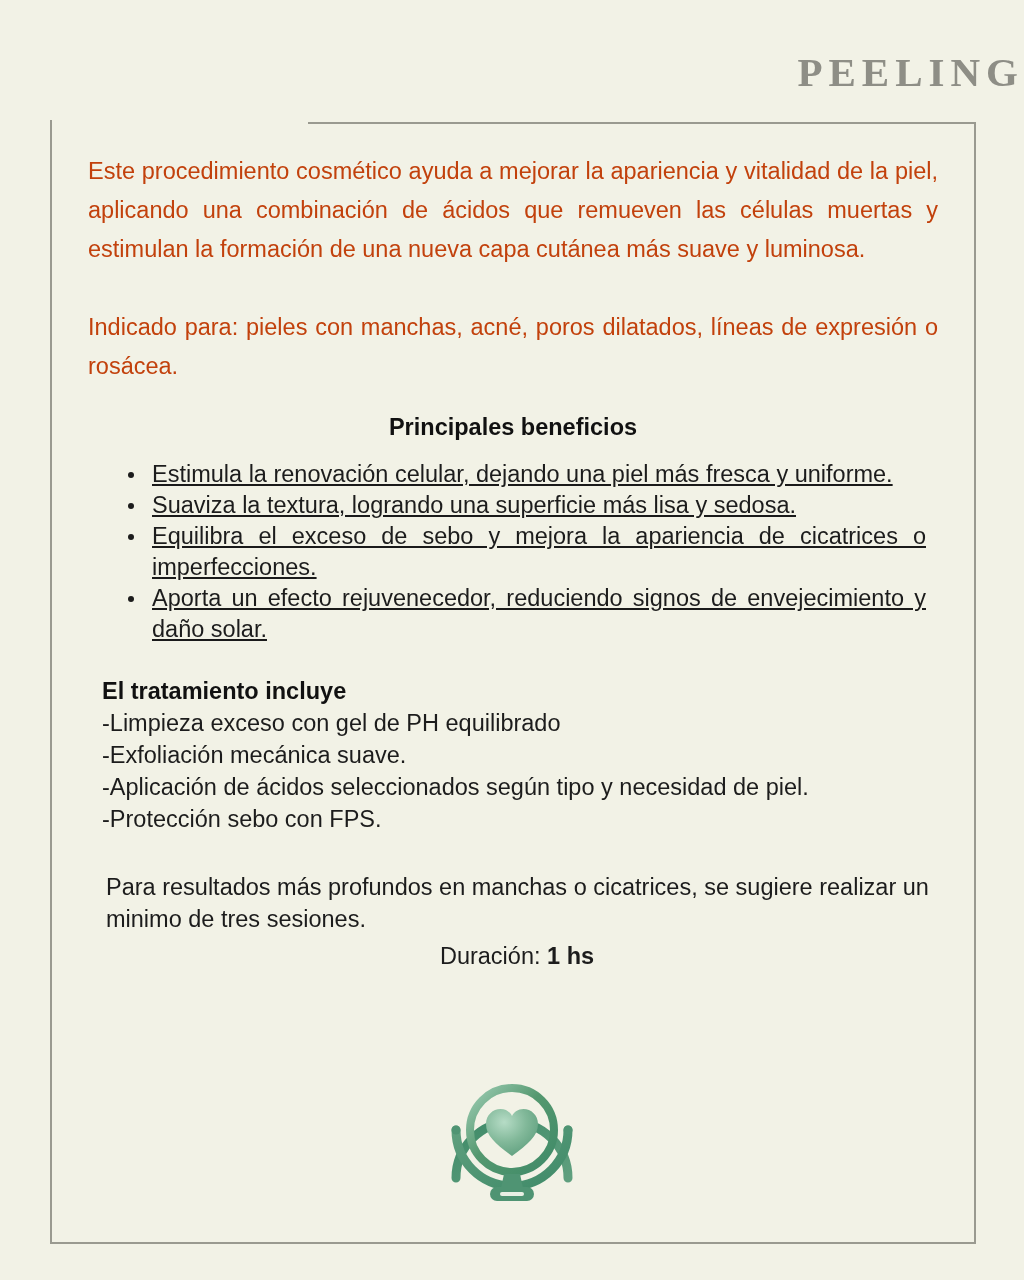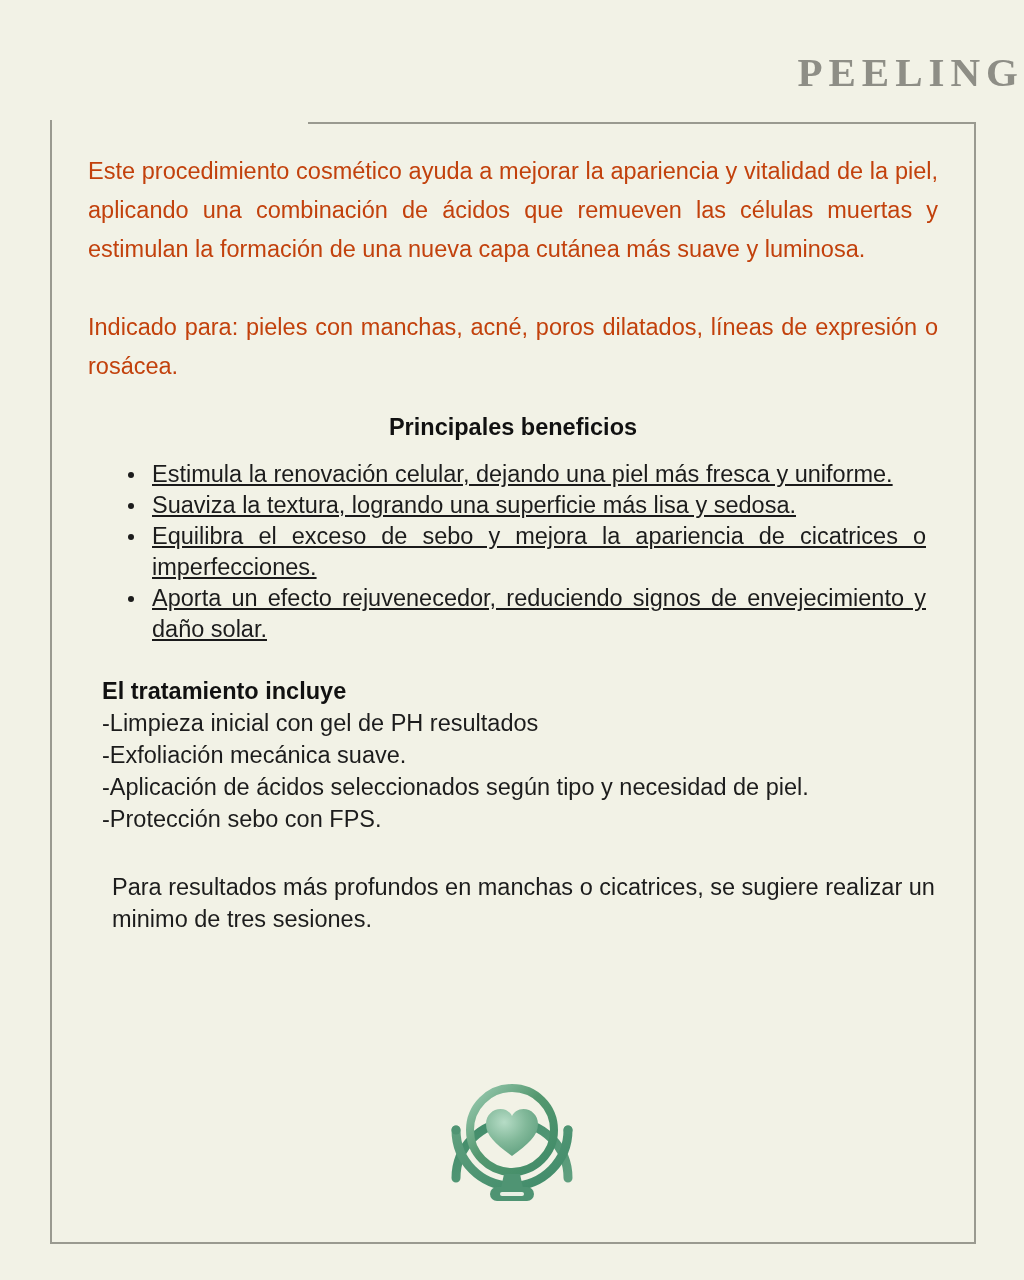--- a/index.html
+++ b/index.html
@@ -149,21 +149,21 @@
 
   .closing-block {
     margin-top: 36px;
     margin-left: 14px;
     width: 855px;
   }
   .closing-para {
     font-size: 23.5px;
     line-height: 32px;
     color: #1c1c1c;
-    margin: 10px;
+    margin: 4px;
   }
   .duration-line {
     font-size: 23.5px;
     line-height: 32px;
     color: #1c1c1c;
     text-align: center;
     margin: 5px 0 0 0;
     width: 830px;
   }
   .duration-line b { font-weight: bold; }
@@ -202,28 +202,29 @@
     <ul class="benefits">
       <li>Estimula la renovación celular, dejando una piel más fresca y uniforme.</li>
       <li>Suaviza la textura, logrando una superficie más lisa y sedosa.</li>
       <li>Equilibra el exceso de sebo y mejora la apariencia de cicatrices o imperfecciones.</li>
       <li>Aporta un efecto rejuvenecedor, reduciendo signos de envejecimiento y daño solar.</li>
     </ul>
   </div>
 
   <div class="treatment-block">
     <p class="treatment-head">El tratamiento incluye</p>
-    <p class="treatment-line">-Limpieza inicial con gel de PH resultados</p>
+    <p class="treatment-line">-Limpieza exceso con gel de PH equilibrado</p>
     <p class="treatment-line">-Exfoliación mecánica suave.</p>
     <p class="treatment-line">-Aplicación de ácidos seleccionados según tipo y necesidad de piel.</p>
     <p class="treatment-line">-Protección sebo con FPS.</p>
   </div>
 
   <div class="closing-block">
     <p class="closing-para">Para resultados más profundos en manchas o cicatrices, se sugiere realizar un minimo de tres sesiones.</p>
+    <p class="duration-line"><span>Duración: </span><b>1 hs</b></p>
   </div>
 
 </div>
 
 <div class="logo-wrap">
   <svg width="140" height="125" viewBox="0 0 140 125">
     <defs>
       <linearGradient id="gRing" x1="0" y1="0" x2="1" y2="1">
         <stop offset="0%" stop-color="#9ecdb4"></stop>
         <stop offset="45%" stop-color="#54986f"></stop>

